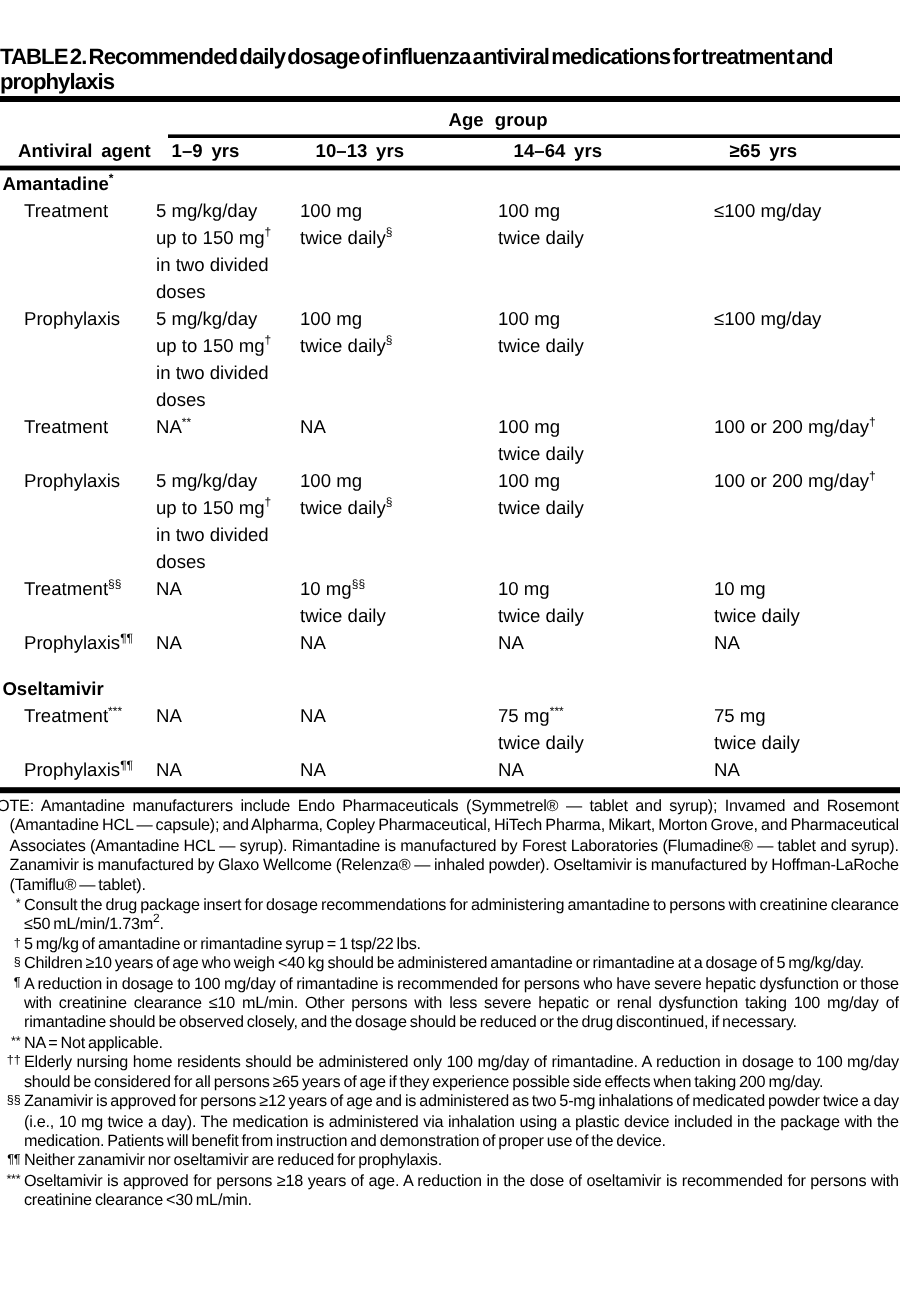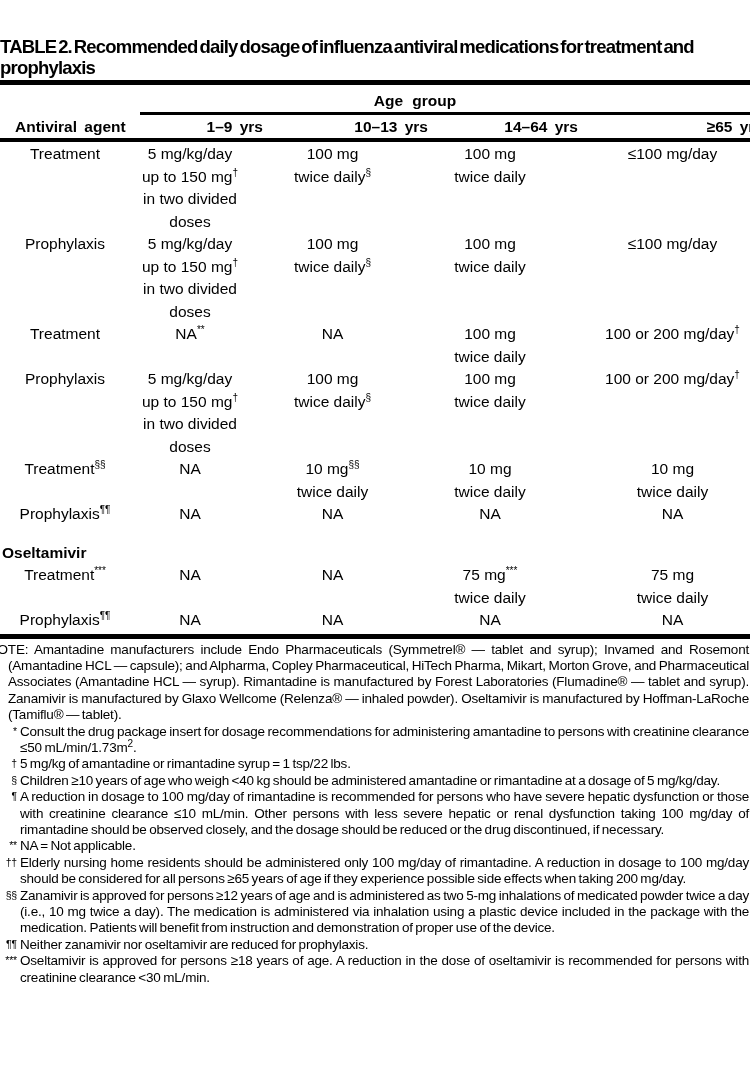--- a/index.html
+++ b/index.html
@@ -22,31 +22,31 @@
     padding-top:6px; padding-left:80px; text-align:center; word-spacing:5px;
   }
   .age-underline { height:3px; background:#000; margin-left:140px; margin-top:2px; }
 
   .grid5 { display:grid; grid-template-columns:130px 120px 165px 150px 185px; }
 
   .header-row {
     font-weight:700; font-size:15.5px; line-height:19px;
     padding:2px 0 2px 13px; word-spacing:3px;
   }
-  .hc { text-align:right; }
+  .hc { text-align:left; }
   .hc-0 { text-align:left; padding-left:2px; }
   .hc-4 { padding-left:30px; }
   .rule-header { height:4px; }
 
   #table-body { font-size:15.5px; line-height:22.5px; padding-top:1px; }
   .section-name { font-weight:700; padding-left:2px; }
   .gap-top { margin-top:16px; }
   .trow { align-items:start; }
-  .c { text-align:center; }
-  .c-0 { text-align:center; padding-left:0; }
+  .c { }
+  .c-0 { text-align:left; padding-left:20px; }
   .c-4 { padding-left:30px; }
   sup { font-size:10px; line-height:0; vertical-align:super; }
 
   .rule-bottom { height:5px; margin-top:2px; }
 
   .notes {
     font-size:13.5px; line-height:16.4px;
     letter-spacing:-0.2px; word-spacing:-1px;
     margin-top:3px;
   }
@@ -73,20 +73,21 @@
   <div class="grid5 header-row">
     <div class="hc hc-0">Antiviral agent</div>
     <div class="hc hc-1">1–9 yrs</div>
     <div class="hc hc-2">10–13 yrs</div>
     <div class="hc hc-3">14–64 yrs</div>
     <div class="hc hc-4">≥65 yrs</div>
   </div>
   <div class="rule rule-header"></div>
 
   <div id="table-body">
+      <div class="section-name">Amantadine<sup>*</sup></div>
       <div class="grid5 trow">
         <div class="c c-0">Treatment</div>
         <div class="c c-1">
           <div class="ln">5 mg/kg/day</div>
           <div class="ln">up to 150 mg<sup>†</sup></div>
           <div class="ln">in two divided</div>
           <div class="ln">doses</div>
         </div>
         <div class="c c-2">
           <div class="ln">100 mg</div>

